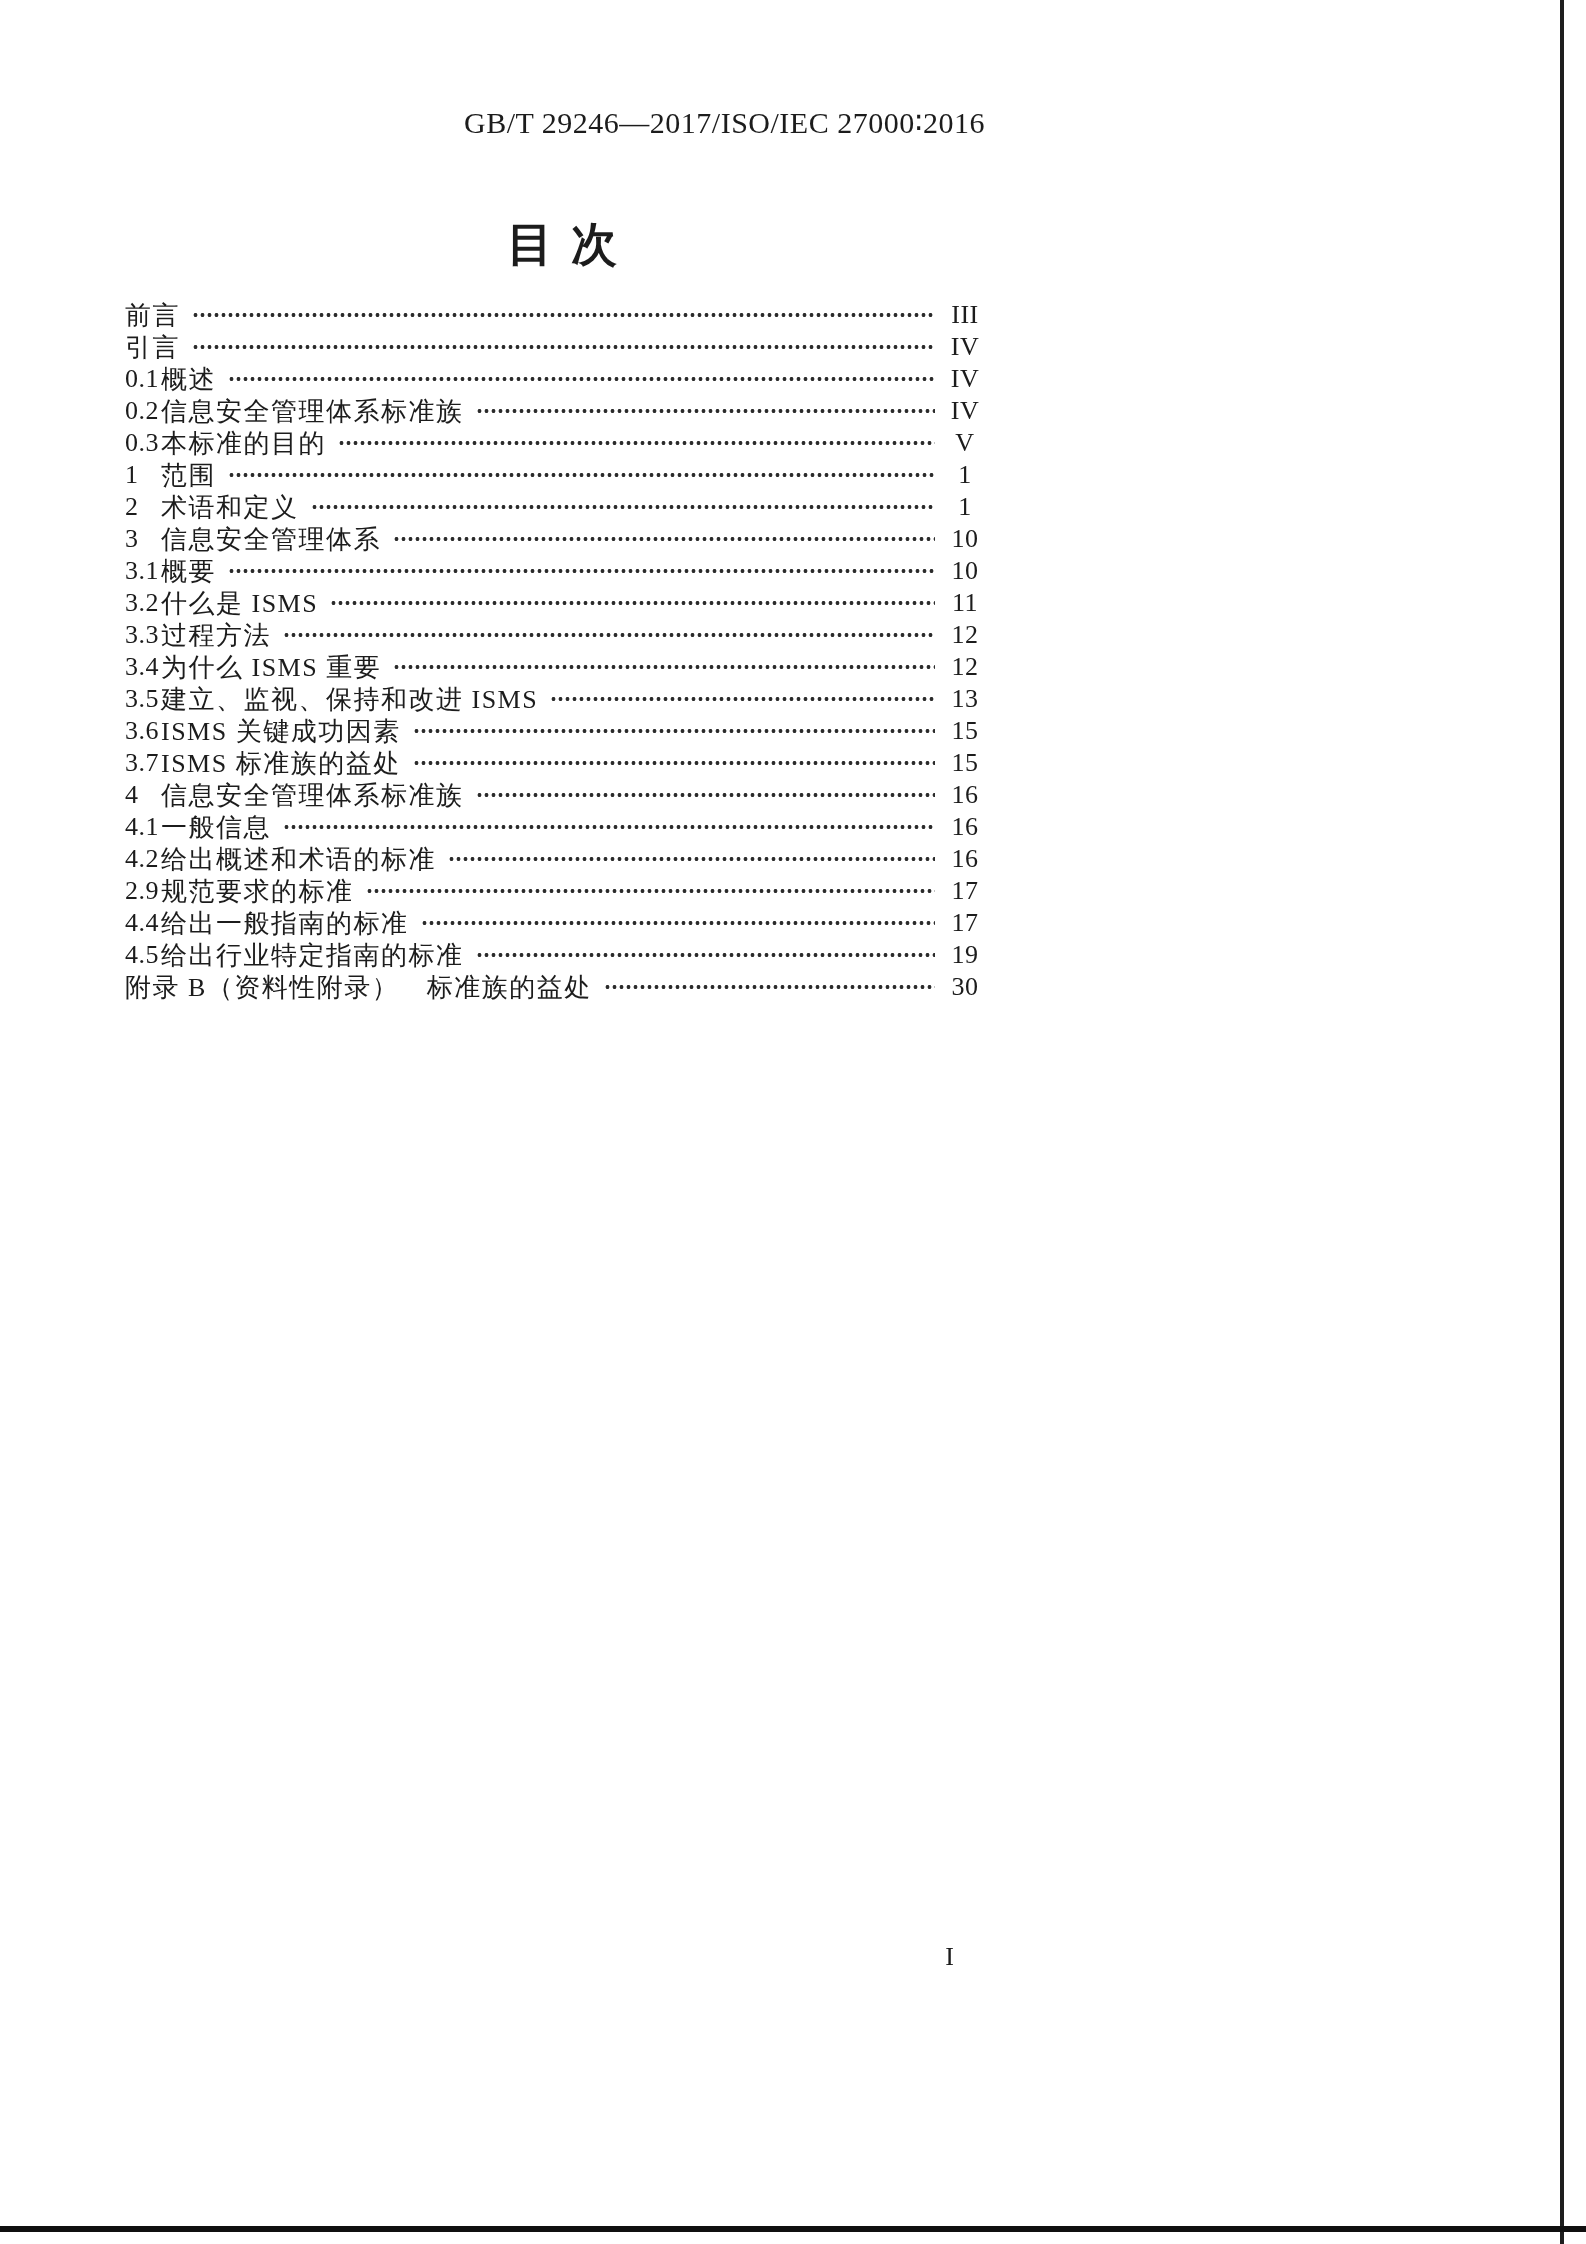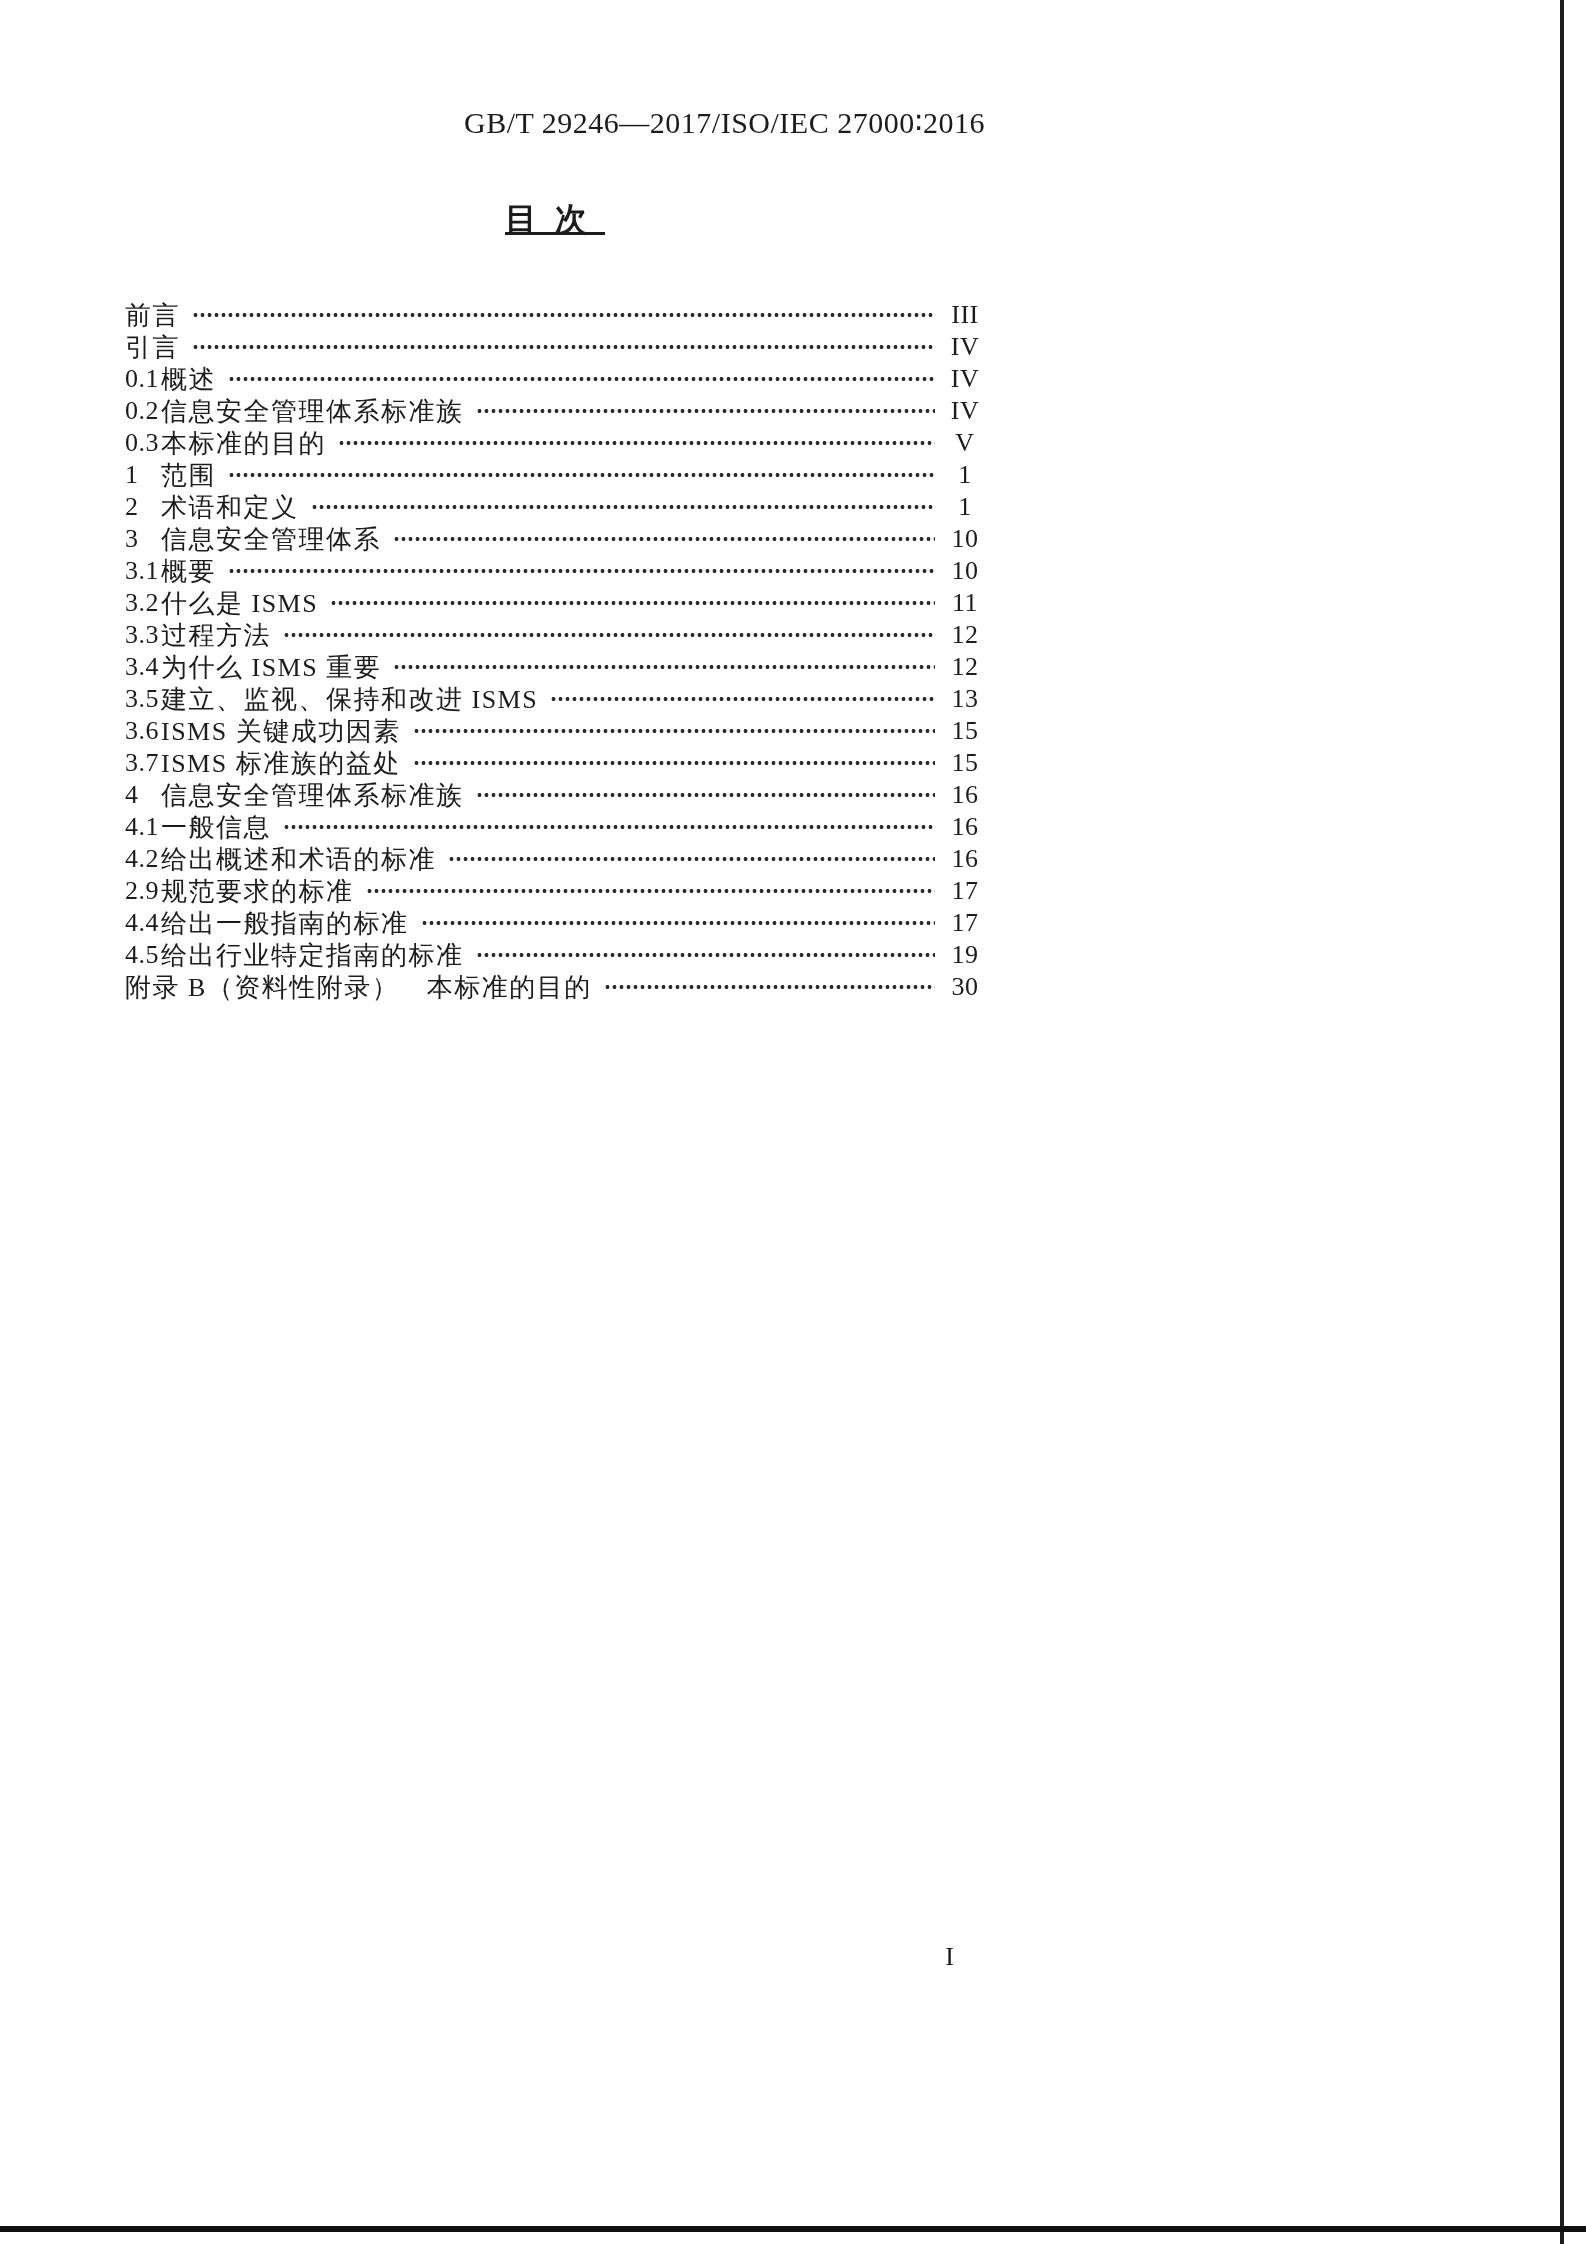--- a/index.html
+++ b/index.html
@@ -30,25 +30,24 @@
     font-weight: 400;
     letter-spacing: 0.5px;
     white-space: nowrap;
   }
   .doc-title {
     position: absolute;
     top: 198px;
     left: 0;
     width: 100%;
     text-align: center;
-    font-size: 32px;
+    font-size: 46px;
     font-weight: 700;
     letter-spacing: 18px;
-    margin: 0;
-    text-decoration: underline;
+    margin: 16px;
   }
   .toc {
     position: absolute;
     top: 299px;
     left: 0;
     width: 100%;
   }
   .toc-row {
     display: flex;
     align-items: center;
@@ -238,21 +237,21 @@
     <span class="toc-page">17</span>
   </div>
         <div class="toc-row indent-1">
     <span class="toc-num">4.5</span>
     <span class="toc-label">给出行业特定指南的标准</span>
     <span class="toc-leader"></span>
     <span class="toc-page">19</span>
   </div>
         <div class="toc-row indent-0">
     <span class="toc-num"></span>
-    <span class="toc-label">附录 B（资料性附录）　本标准的目的</span>
+    <span class="toc-label">附录 B（资料性附录）　标准族的益处</span>
     <span class="toc-leader"></span>
     <span class="toc-page">30</span>
   </div>
       </div>
 
     <div class="doc-footer">I</div>
 
   </div>
 
   <div class="scan-edge-right"></div>

